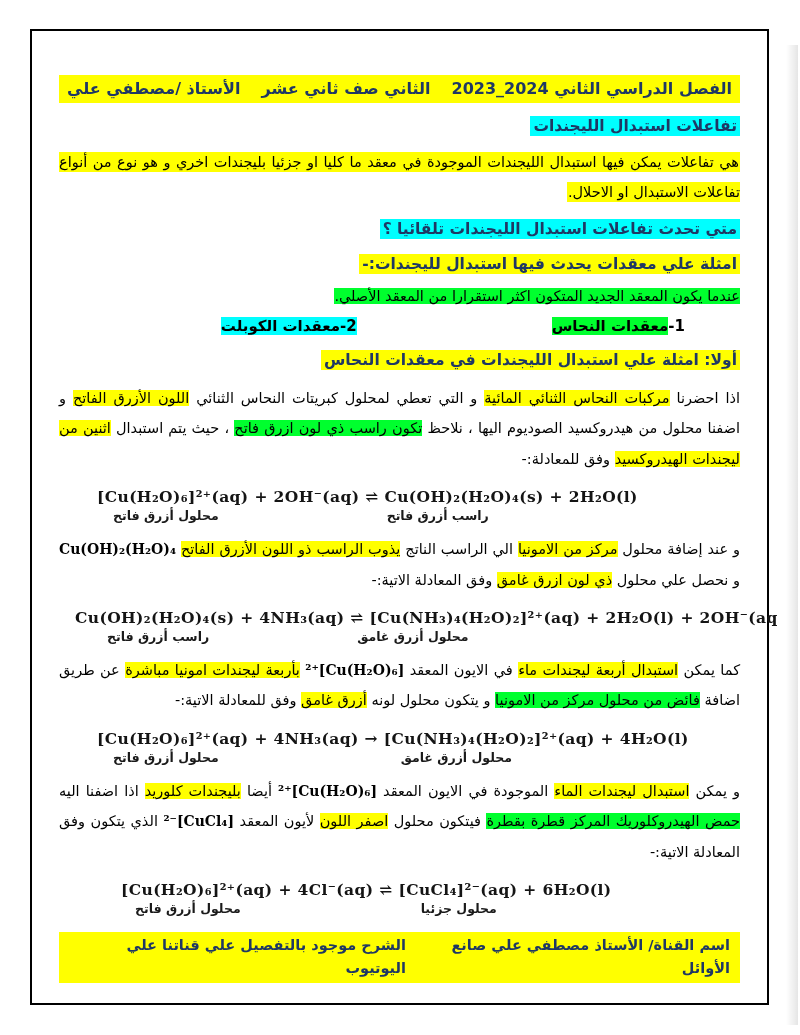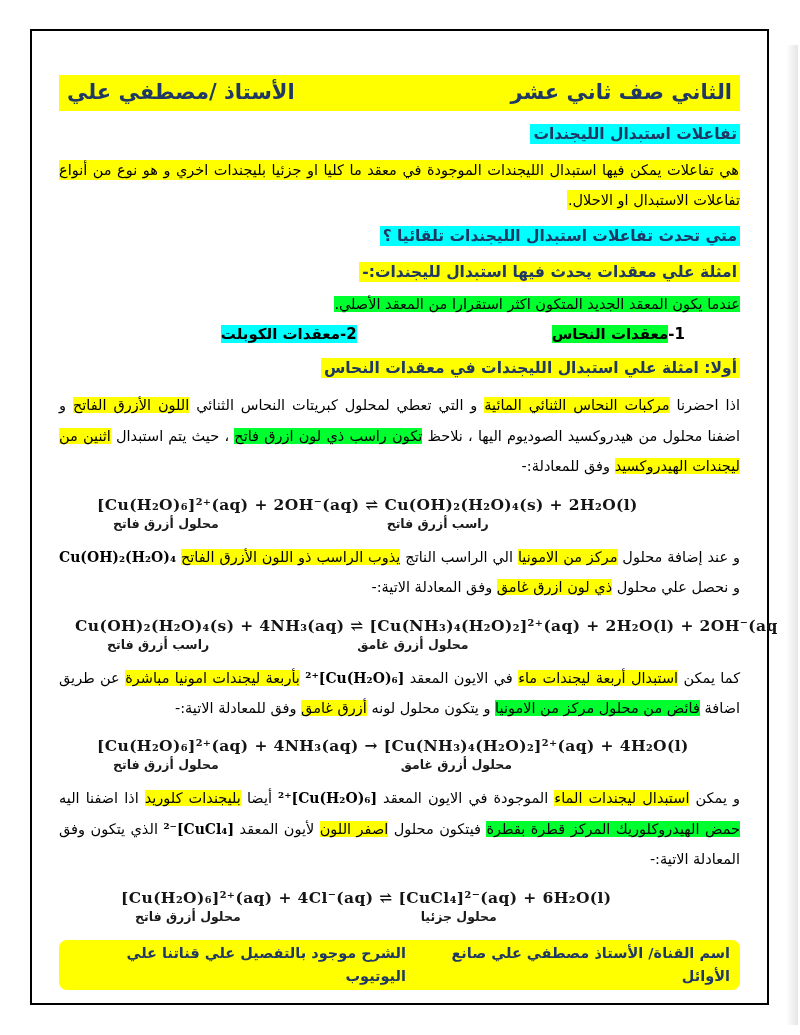--- a/index.html
+++ b/index.html
@@ -23,21 +23,21 @@
     padding:44px 27px 0 27px;
     direction:rtl;
   }
   .hl-y{background:var(--hl-yellow)}
   .hl-c{background:var(--hl-cyan)}
   .hl-g{background:var(--hl-green)}
 
   .doc-header{
     direction:ltr;display:flex;justify-content:space-between;align-items:baseline;
     background:var(--hl-yellow);color:var(--heading);
-    font-weight:bold;font-size:21px;line-height:1.5;
+    font-weight:bold;font-size:16px;line-height:1.5;
     padding:2px 8px;margin-bottom:10px;
   }
   .doc-header .nums{direction:ltr;unicode-bidi:embed}
 
   .line{margin-bottom:9px}
   .heading{
     display:inline;font-weight:bold;color:var(--heading);
     font-size:15.5px;line-height:1.7;padding:1px 3px;
   }
   .def{font-size:14.5px;line-height:2.05;text-align:justify;margin-bottom:8px}
@@ -66,33 +66,34 @@
   .eq2 .l1{margin-left:34px}.eq2 .l2{margin-left:148px}
   .eq3 .eq{padding-left:24px}
   .eq3 .l1{margin-left:40px}.eq3 .l2{margin-left:182px}
   .eq4 .eq{padding-left:48px}
   .eq4 .l1{margin-left:62px}.eq4 .l2{margin-left:180px}
 
   .doc-footer{
     direction:ltr;display:flex;justify-content:space-between;align-items:baseline;
     background:var(--hl-yellow);color:var(--heading);
     font-weight:bold;font-size:14.5px;line-height:1.6;
-    padding:2px 10px;margin-top:16px;border-radius:8px;
+    padding:2px 10px;margin-top:16px;
   }
 </style>
 </head>
 <body>
 
 <div class="page">
   <div class="page-shadow"></div>
   <div class="frame">
 
     <div class="doc-header">
       <span>الأستاذ /مصطفي علي</span>
       <span>الثاني صف ثاني عشر</span>
+      <span dir="rtl"><span>الفصل الدراسي الثاني</span> <span class="nums" dir="ltr">2023_2024</span></span>
     </div>
 
     <div class="line">
       <span class="heading hl-c">تفاعلات استبدال الليجندات</span>
     </div>
 
     <p class="def">
       <span class="hl-y">هي تفاعلات يمكن فيها استبدال الليجندات الموجودة في معقد ما كليا او جزئيا بليجندات اخري و هو نوع من أنواع تفاعلات الاستبدال او الاحلال.</span>
     </p>
 

